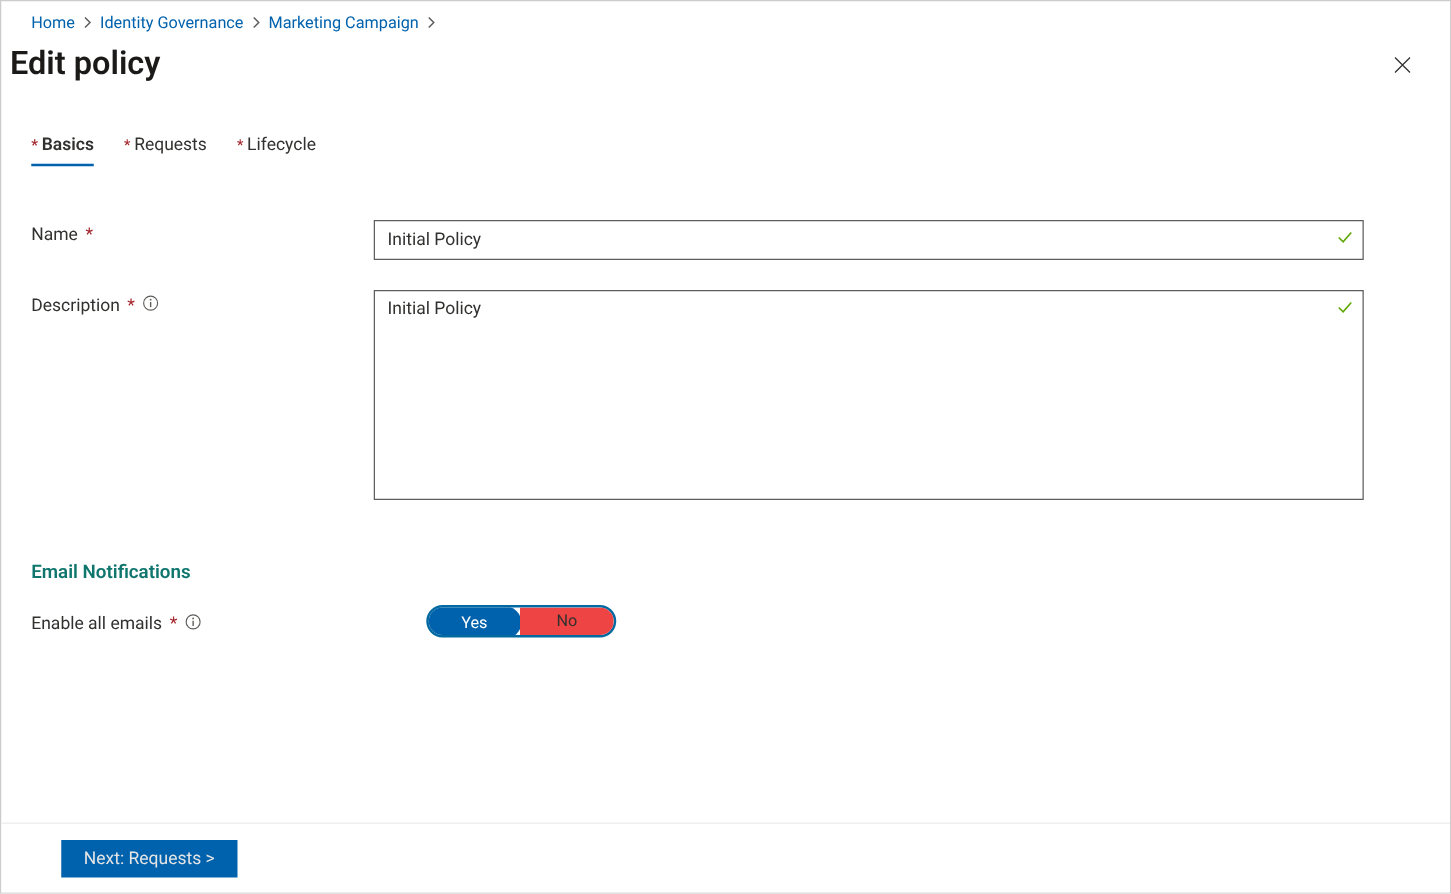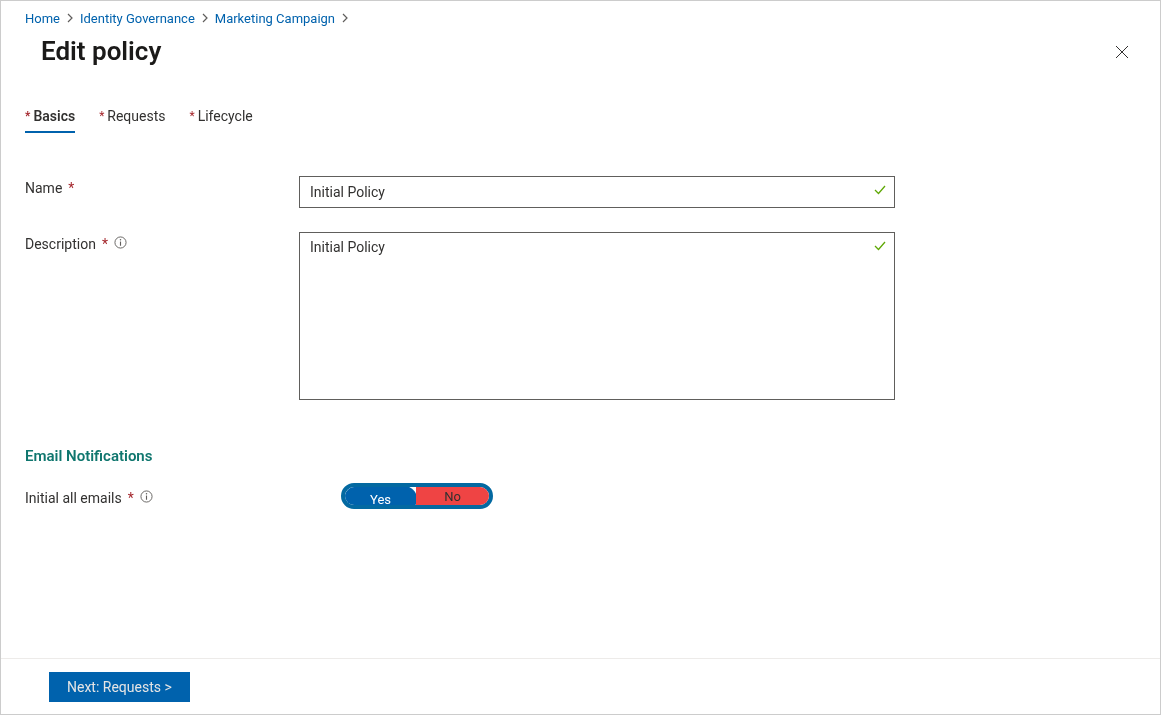--- a/index.html
+++ b/index.html
@@ -31,21 +31,21 @@
     color: #0062ad;
     text-decoration: none;
     cursor: pointer;
   }
   .bc-sep { color: #605e5c; font-size: 12px; }
   
   .page-head {
     display: flex;
     justify-content: space-between;
     align-items: flex-start;
-    padding: 6px 24px 0 40px;
+    padding: 6px 24px 0 7px;
   }
   .page-title {
     font-size: 26px;
     font-weight: 600;
     color: #1b1a19;
     margin: 4px 0 0 0;
   }
   .close-btn {
     background: none; border: none;
     padding: 6px; cursor: pointer;
@@ -110,21 +110,21 @@
   .form-label {
     width: 232px;
     padding-top: 4px;
     display: flex;
     align-items: center;
     gap: 6px;
     color: #323130;
   }
   .star { color: #a4262c; }
   .info-ico { color: #605e5c; cursor: default; }
-  .field-wrap { position: relative; width: 596px; }
+  .field-wrap { position: relative; width: 792px; }
   .text-input {
     width: 100%;
     height: 32px;
     border: 1px solid #605e5c;
     padding: 5px 30px 5px 10px;
     font-size: 14px;
     font-family: inherit;
     color: #323130;
     outline: none;
   }
@@ -152,21 +152,21 @@
     color: #0f766e;
   }
   .toggle-row {
     display: flex;
     align-items: center;
     margin-top: 18px;
   }
   .toggle-row .form-label { width: 316px; }
   .pill-toggle {
     display: flex;
-    border: 4px solid #0369a1;
+    border: 2px solid #0369a1;
     border-radius: 20px;
     overflow: hidden;
     height: 26px;
     width: 152px;
   }
   .pill-opt {
     flex: 1;
     display: flex;
     align-items: center;
     justify-content: center;
@@ -289,21 +289,21 @@
               <path d="M2 7 L5.5 10.5 L12 3" stroke="#5fa805" stroke-width="1.3" fill="none"></path>
             </svg>
         </span>
       </div>
     </div>
 
     <div class="section-head">Email Notifications</div>
 
     <div class="toggle-row">
       <div class="form-label">
-        <span>Initial all emails</span>
+        <span>Enable all emails</span>
         <span class="star">*</span>
         <span class="info-ico">
           <svg width="13" height="13" viewBox="0 0 14 14">
               <circle cx="7" cy="7" r="6" stroke="#605e5c" stroke-width="1" fill="none"></circle>
               <circle cx="7" cy="4" r="0.8" fill="#605e5c"></circle>
               <rect x="6.4" y="6" width="1.2" height="4.5" fill="#605e5c"></rect>
             </svg>
         </span>
       </div>
       <div class="pill-toggle">

